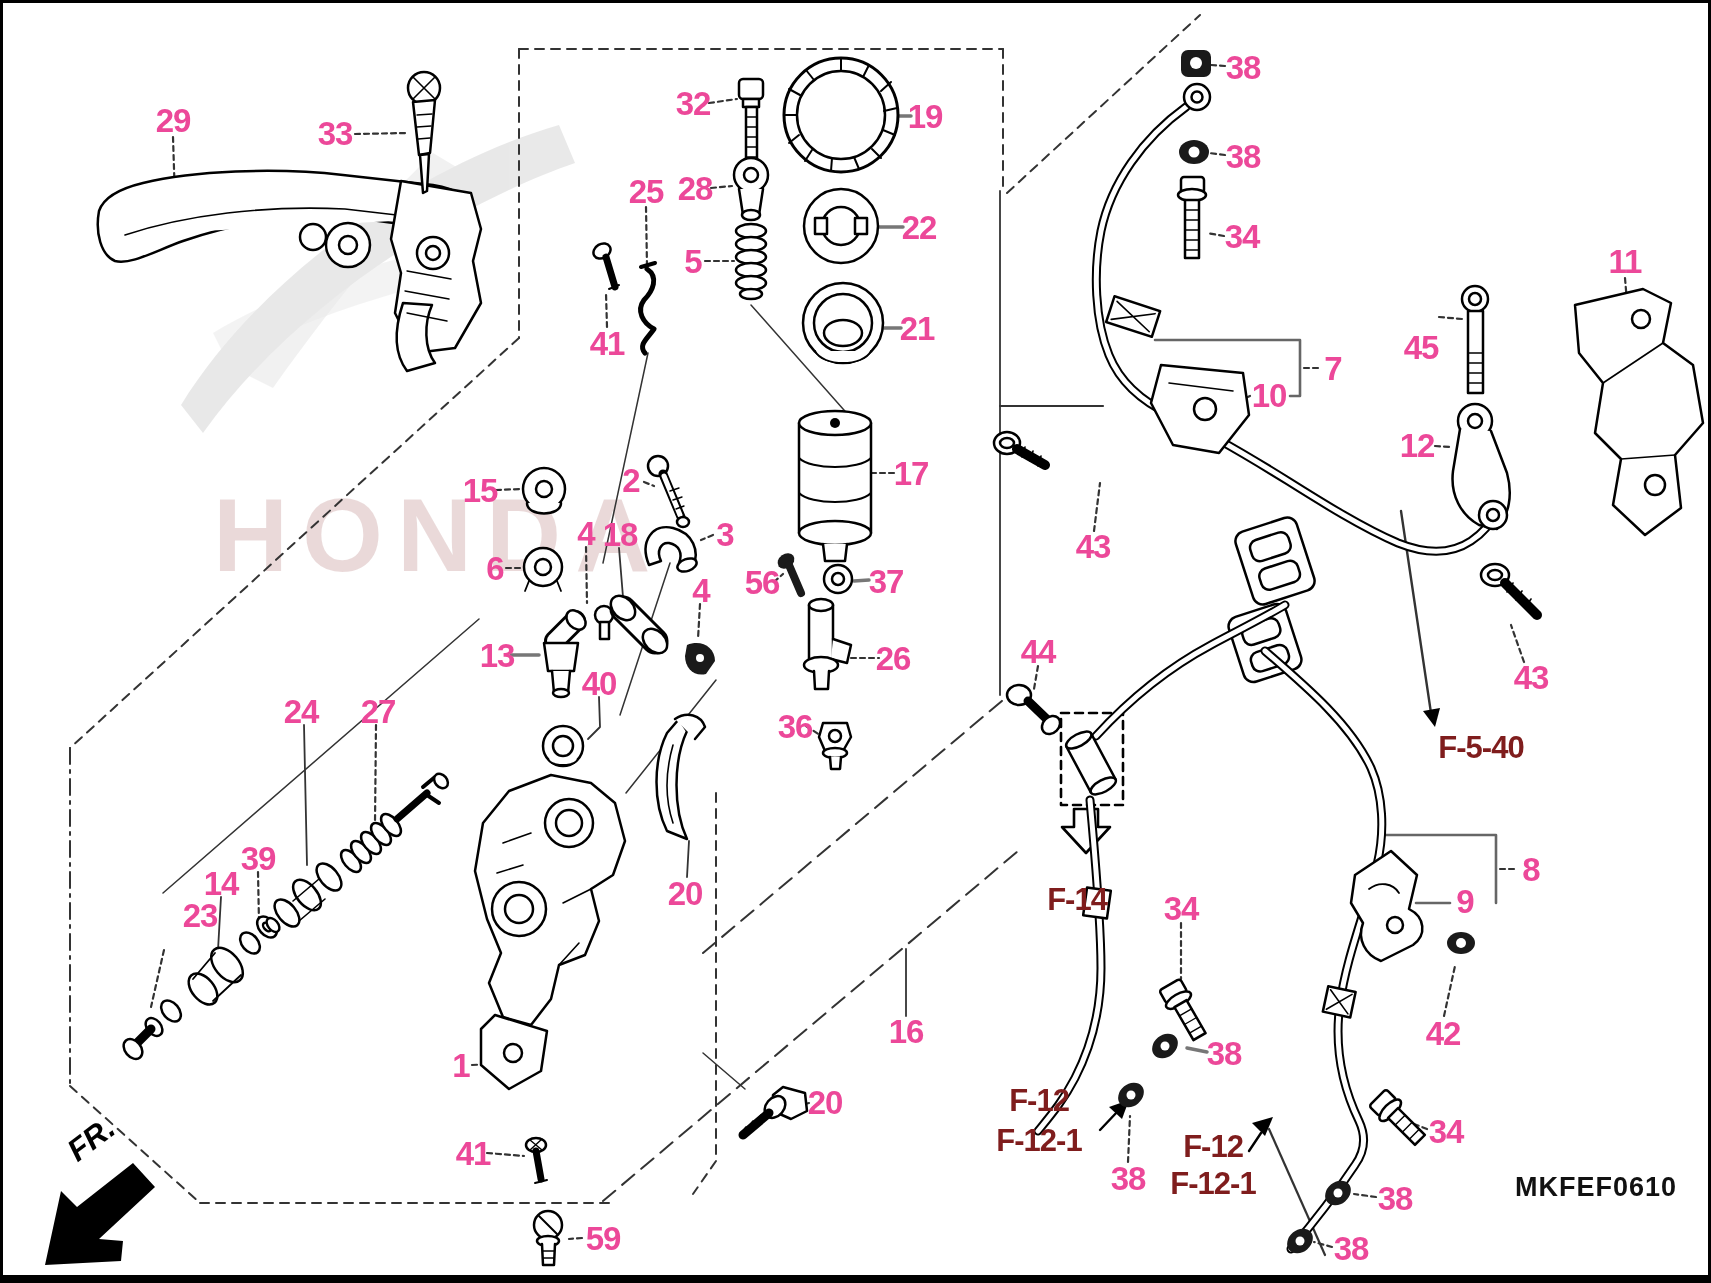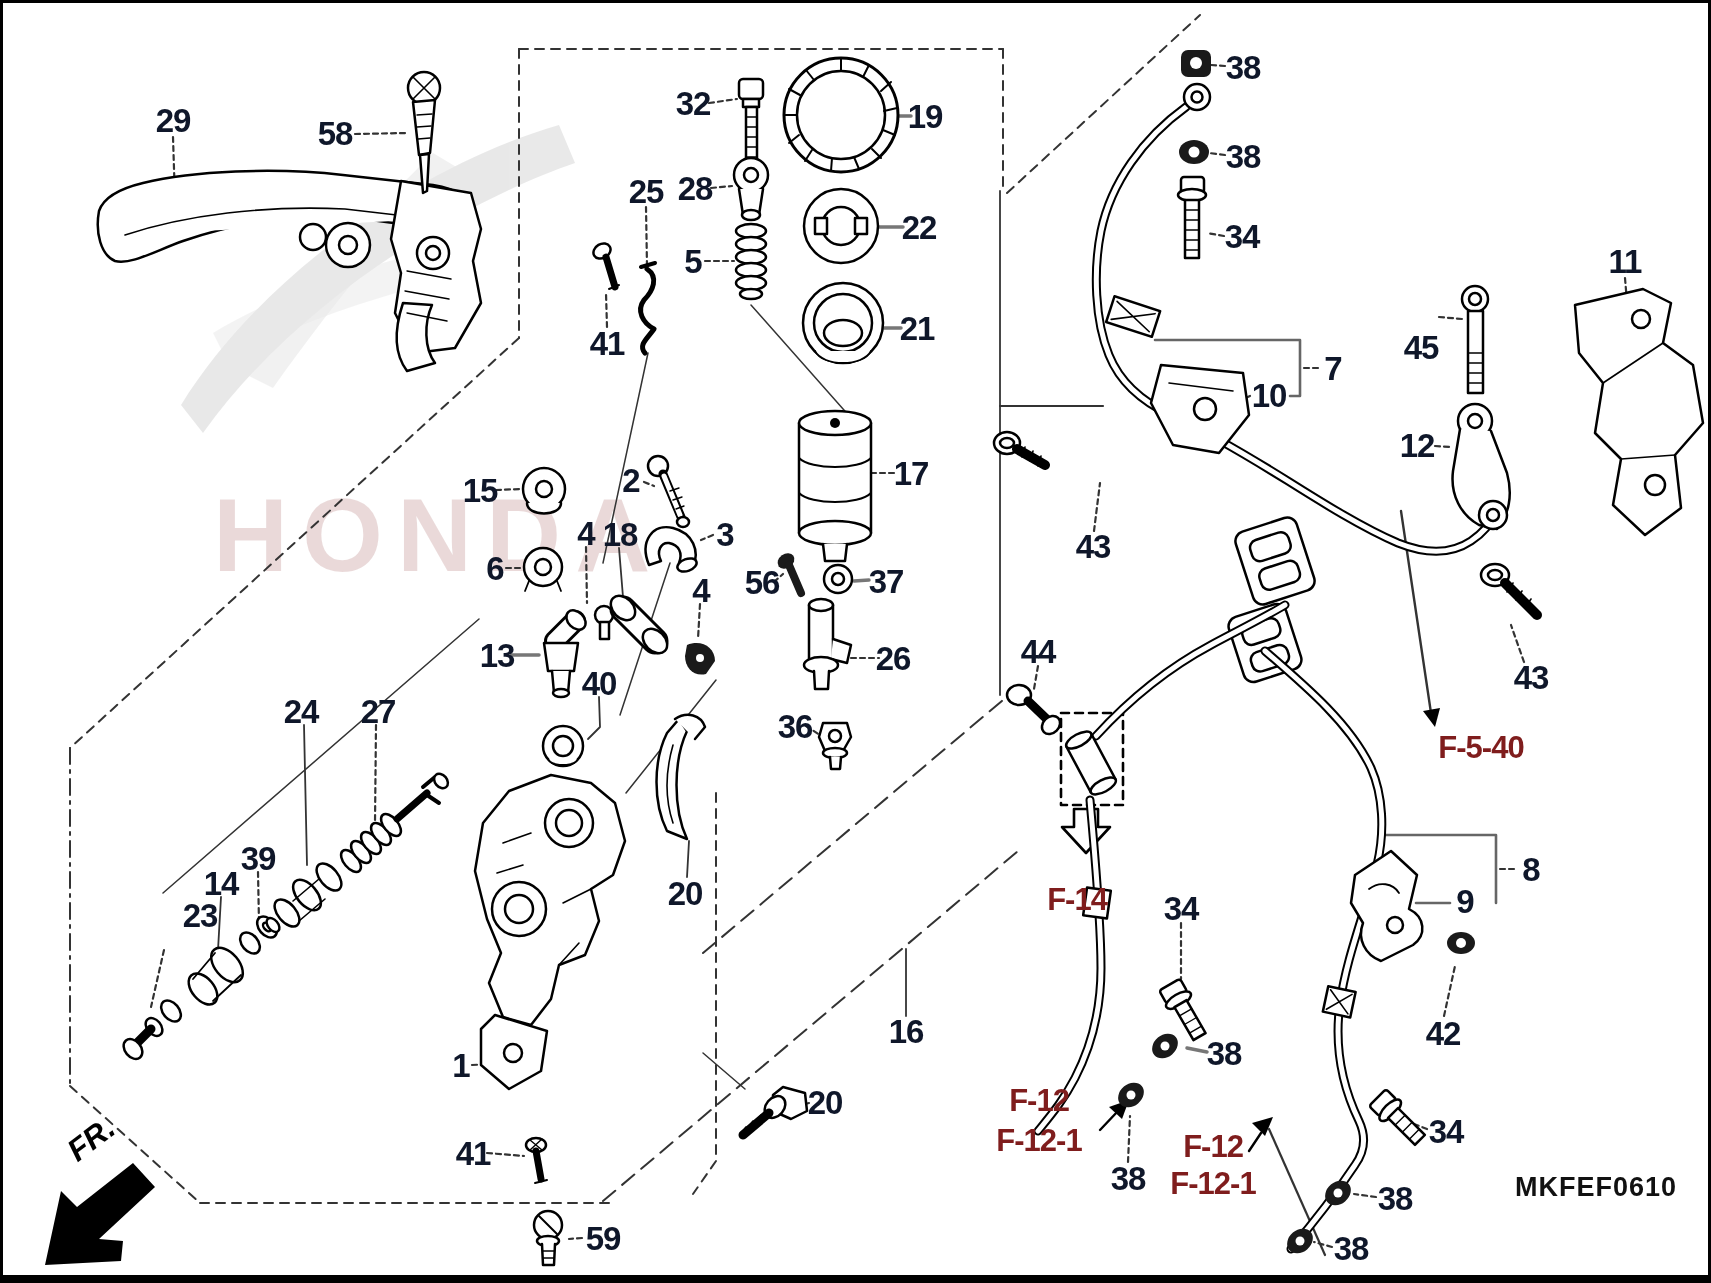--- a/index.html
+++ b/index.html
@@ -4,21 +4,21 @@
 <style>
   html,body{margin:0;padding:0;background:#888;}
   #stage{
     position:relative;width:1711px;height:1283px;background:#fff;
     border:3px solid #000;border-bottom:8px solid #000;box-sizing:border-box;
     font-family:"Liberation Sans",sans-serif;overflow:hidden;
   }
   #art{position:absolute;left:0;top:0;}
   .part-label{
     position:absolute;transform:translate(-50%,-50%);
-    font-weight:700;font-size:33px;color:#0f172a;letter-spacing:-1px;
+    font-weight:700;font-size:33px;color:#ec4899;letter-spacing:-1px;
     white-space:nowrap;line-height:1;
   }
   .ref-label{
     position:absolute;transform:translate(-50%,-50%);
     font-weight:800;font-size:31px;color:#7f1d1d;letter-spacing:-1px;
     white-space:nowrap;line-height:1;
   }
   .code-label{
     position:absolute;transform:translate(-50%,-50%);
     font-weight:600;font-size:27px;color:#111;letter-spacing:1px;line-height:1;
@@ -565,21 +565,21 @@
       <path d="M1572,302 L1640,286 L1668,300 L1660,340 L1690,362 L1700,420 L1672,452 L1678,505 L1642,532 L1610,502 L1618,456 L1592,430 L1600,380 L1576,350 Z"></path>
       <circle cx="1638" cy="316" r="9"></circle>
       <circle cx="1652" cy="482" r="10"></circle>
       <path d="M1600,380 L1660,340 M1618,456 L1672,452" stroke-width="1.6"></path>
     </g>
 
   </svg>
 
   <div id="labels-layer">
       <span class="part-label" style="left: 170px; top: 117px;">29</span>
-      <span class="part-label" style="left: 332px; top: 130px;">58</span>
+      <span class="part-label" style="left: 332px; top: 130px;">33</span>
       <span class="part-label" style="left: 690px; top: 100px;">32</span>
       <span class="part-label" style="left: 922px; top: 113px;">19</span>
       <span class="part-label" style="left: 692px; top: 185px;">28</span>
       <span class="part-label" style="left: 916px; top: 224px;">22</span>
       <span class="part-label" style="left: 690px; top: 258px;">5</span>
       <span class="part-label" style="left: 914px; top: 325px;">21</span>
       <span class="part-label" style="left: 643px; top: 188px;">25</span>
       <span class="part-label" style="left: 604px; top: 340px;">41</span>
       <span class="part-label" style="left: 477px; top: 487px;">15</span>
       <span class="part-label" style="left: 492px; top: 565px;">6</span>

